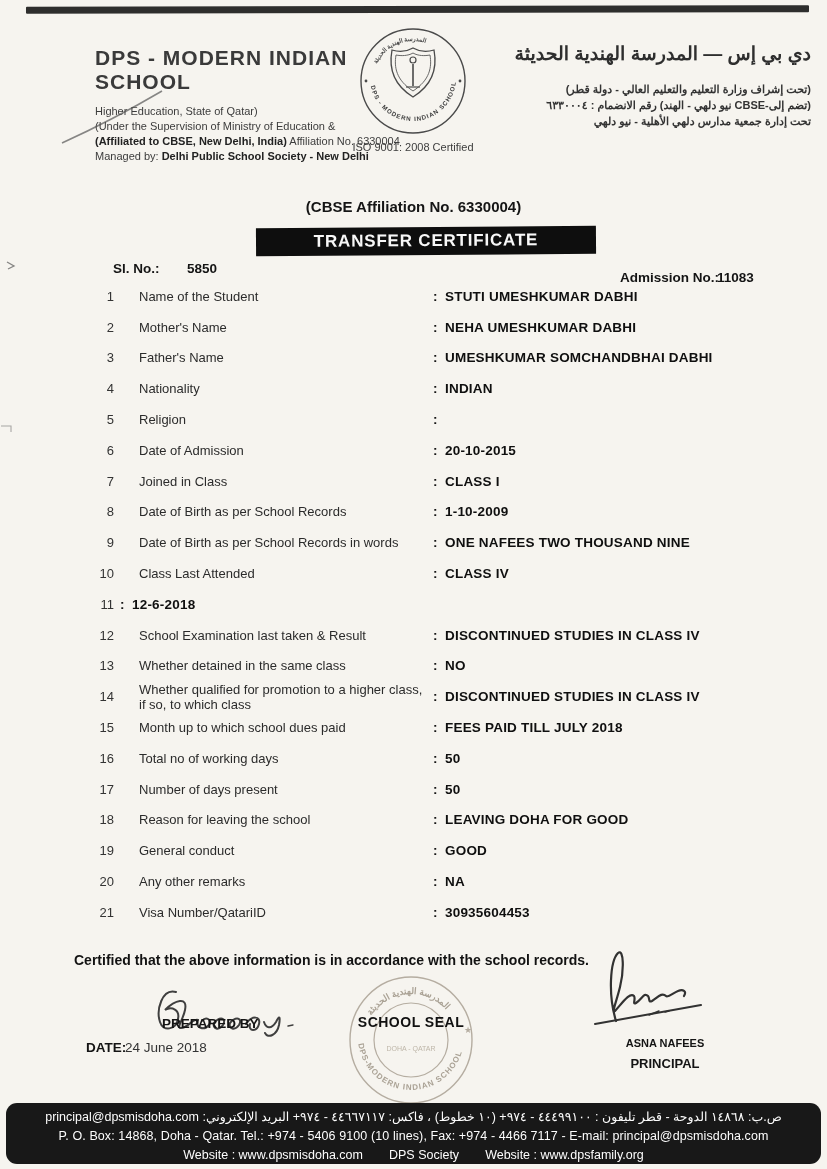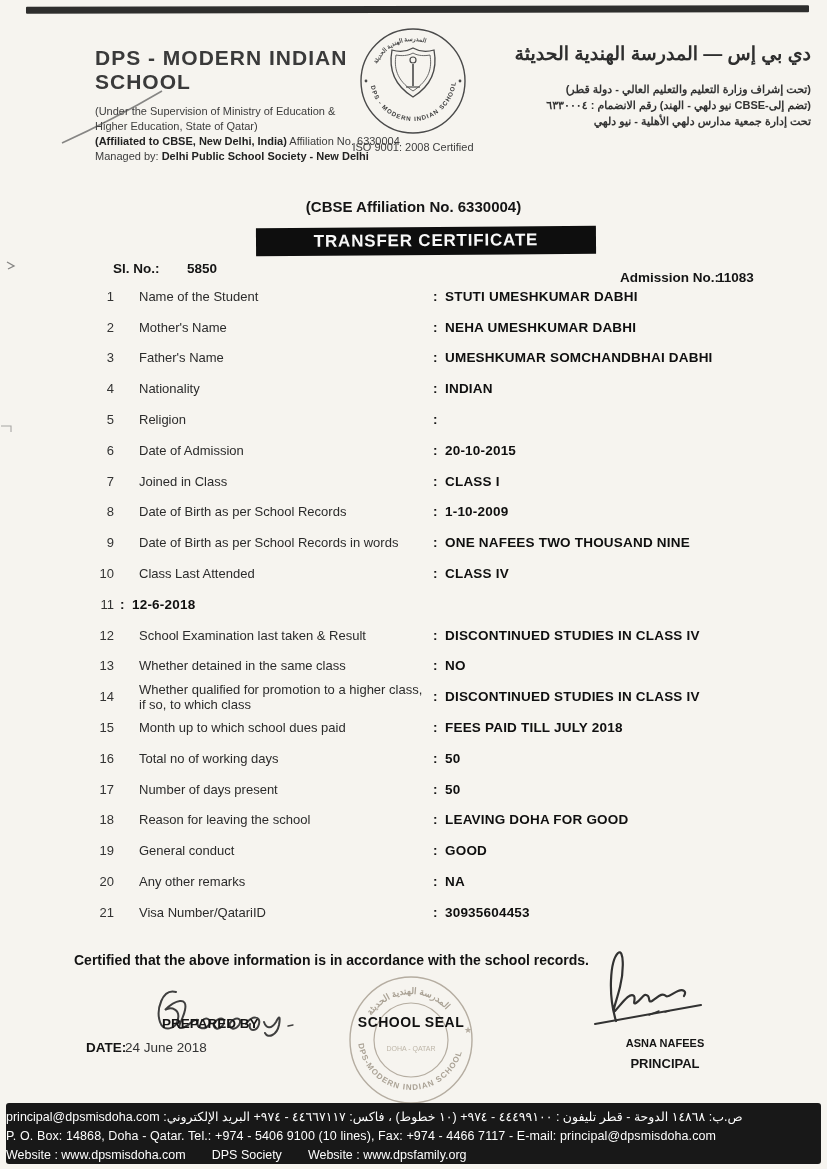--- a/index.html
+++ b/index.html
@@ -65,41 +65,41 @@
     font-size:14px; font-weight:700; letter-spacing:.5px; color:#101010; }
 
   .sig-principal { position:absolute; left:583px; top:947px; }
   .principal-name { position:absolute; left:575px; top:1037px; width:180px; text-align:center;
     font-size:11px; font-weight:700; color:#141414; }
   .principal-title { position:absolute; left:575px; top:1056px; width:180px; text-align:center;
     font-size:13px; font-weight:700; color:#141414; }
 
   
   .footer-bar { position:absolute; left:6px; right:6px; top:1103px; height:61px;
-    background:#181818; border-radius:3px; color:#fdfdfd; text-align:left; padding-top:5px; }
+    background:#181818; border-radius:11px; color:#fdfdfd; text-align:center; padding-top:5px; }
   .footer-ar { font-size:12.5px; direction:rtl; line-height:19px; }
   .footer-en { font-size:12.5px; line-height:19px; letter-spacing:.1px; }
   .footer-web { font-size:12.5px; line-height:19px; }
   .footer-web .gap { display:inline-block; width:26px; }
 
   .pen-mark-1 { position:absolute; left:5px; top:259px; }
   .pen-mark-2 { position:absolute; left:0px; top:424px; }
 </style>
 </head>
 <body>
 
 <div class="scan-bar"></div>
 
 <div class="header-left">
   <svg class="pen-check" width="120" height="70" viewBox="0 0 120 70">
     <path d="M12,62 C34,52 78,30 112,10" stroke="#4a4a4a" stroke-width="1.6" fill="none" opacity="0.65"></path>
   </svg>
   <div class="school-name">DPS - MODERN INDIAN SCHOOL</div>
+  <div class="hdr-sub">Higher Education, State of Qatar)</div>
   <div class="hdr-sub">(Under the Supervision of Ministry of Education &amp;</div>
-  <div class="hdr-sub">Higher Education, State of Qatar)</div>
   <div class="hdr-sub"><b>(Affiliated to CBSE, New Delhi, India)</b><span> Affiliation No. 6330004</span></div>
   <div class="hdr-sub"><span>Managed by: </span><b>Delhi Public School Society - New Delhi</b></div>
 </div>
 
 <div class="logo-block">
   <svg width="110" height="110" viewBox="0 0 110 110">
     <defs>
       <path id="arcTop" d="M15,55 A40,40 0 0 1 95,55"></path>
       <path id="arcBottom" d="M12,52 A43,43 0 0 0 98,52"></path>
     </defs>

